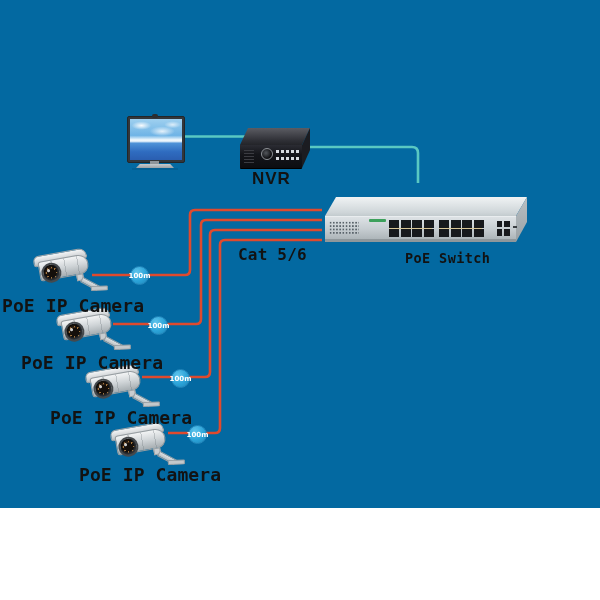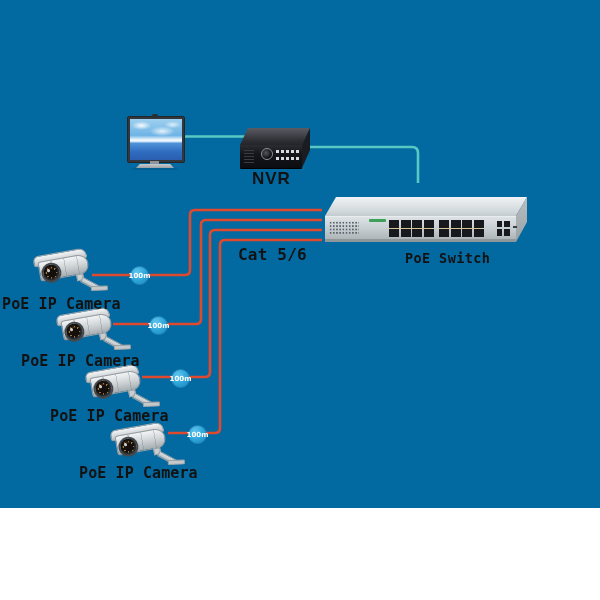--- a/index.html
+++ b/index.html
@@ -73,21 +73,21 @@
   .u1{left:0;top:0;width:5px;height:6px;} .u2{left:7px;top:0;width:6px;height:6px;}
   .u3{left:0;top:8px;width:5px;height:7px;} .u4{left:7px;top:8px;width:6px;height:7px;}
   .u5{left:16px;top:5px;width:4px;height:2px;background:#3a3f43;}
 
   
   .label{position:absolute;color:#121212;font-weight:700;white-space:nowrap;z-index:4;}
   .nvr-label{left:252px;top:169px;font-size:17px;letter-spacing:1px;
              font-family:"Liberation Sans","DejaVu Sans",sans-serif;}
   .sw-label{left:369px;top:250px;font-size:13.5px;letter-spacing:.4px;margin-left:36px;}
   .cat-label{left:238px;top:245px;font-size:16px;letter-spacing:.2px;}
-  .cam-label{position:absolute;color:#121212;font-weight:700;font-size:15px;letter-spacing:.1px;
+  .cam-label{position:absolute;color:#121212;font-weight:700;font-size:18px;letter-spacing:.1px;
              white-space:nowrap;z-index:4;}
   .cl1{left:2px;top:295px;} .cl2{left:21px;top:352px;} .cl3{left:50px;top:407px;} .cl4{left:79px;top:464px;}
 
   
   .badge{position:absolute;width:19px;height:19px;border-radius:50%;z-index:3;
          background:radial-gradient(circle at 35% 30%,#5ec4ec 0%,#2BA3D8 55%,#1e84b6 100%);
          border:1px solid #2387BC;box-sizing:border-box;
          display:flex;align-items:center;justify-content:center;text-align:right;}
   .badge span{color:#ffffff;font-size:7px;font-weight:700;letter-spacing:0;
               font-family:"DejaVu Sans","Liberation Sans",sans-serif;}

